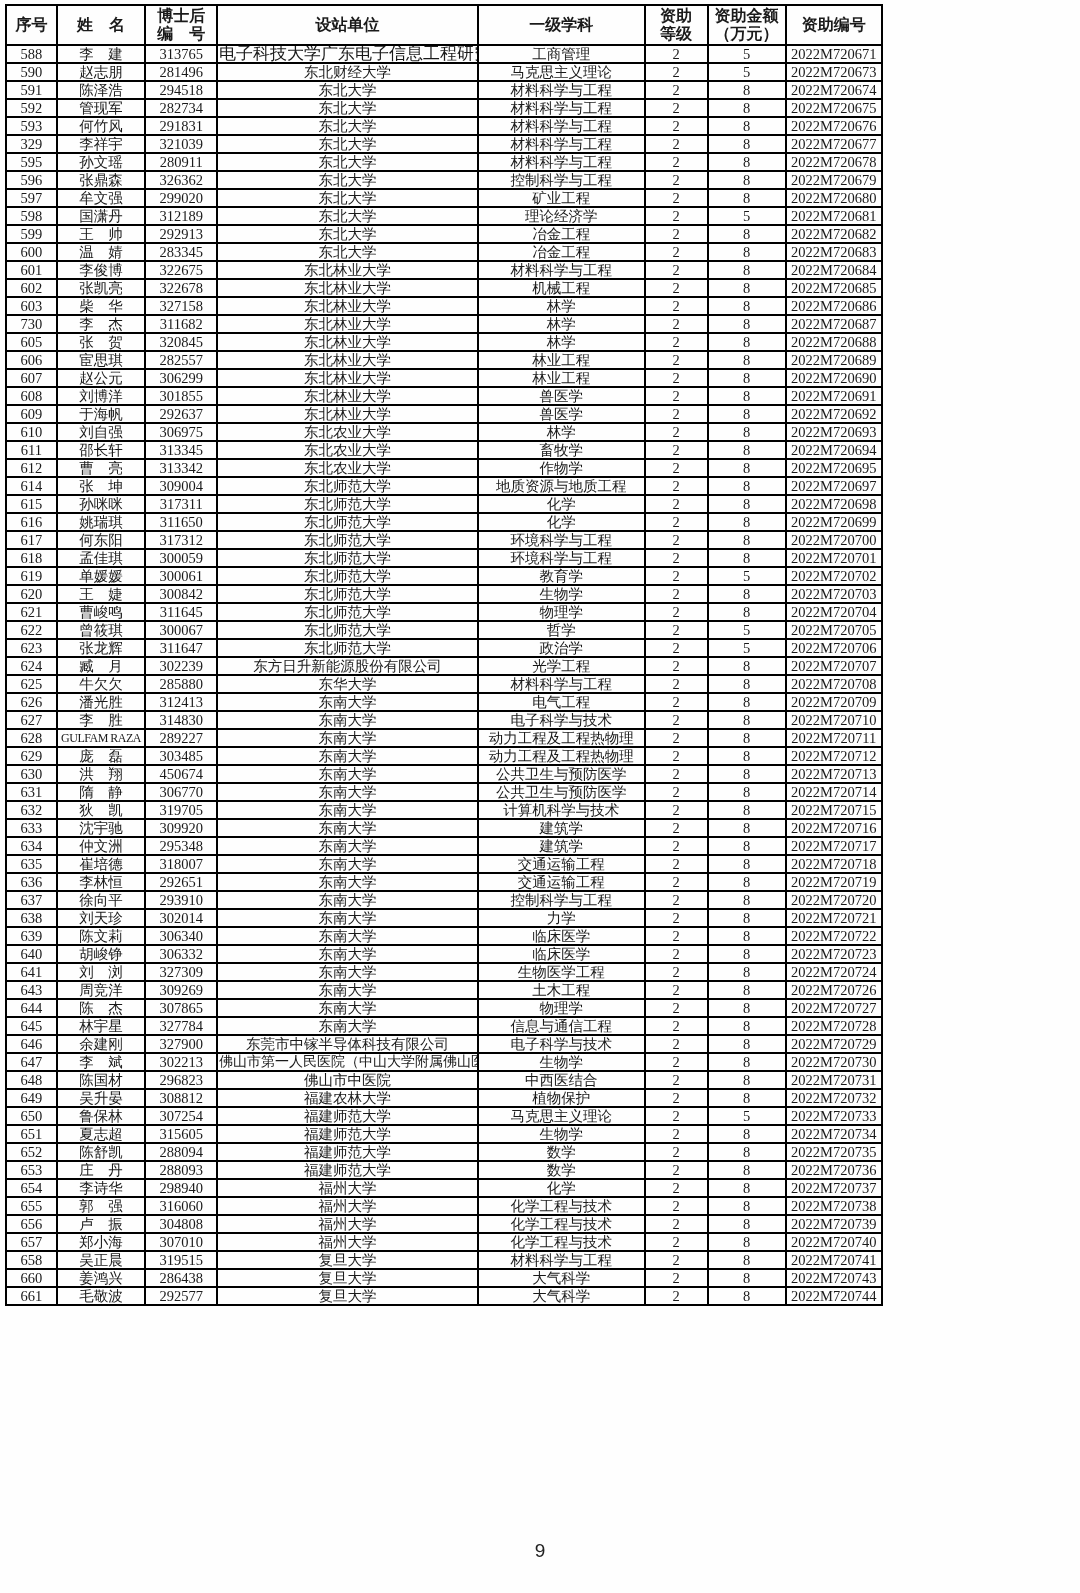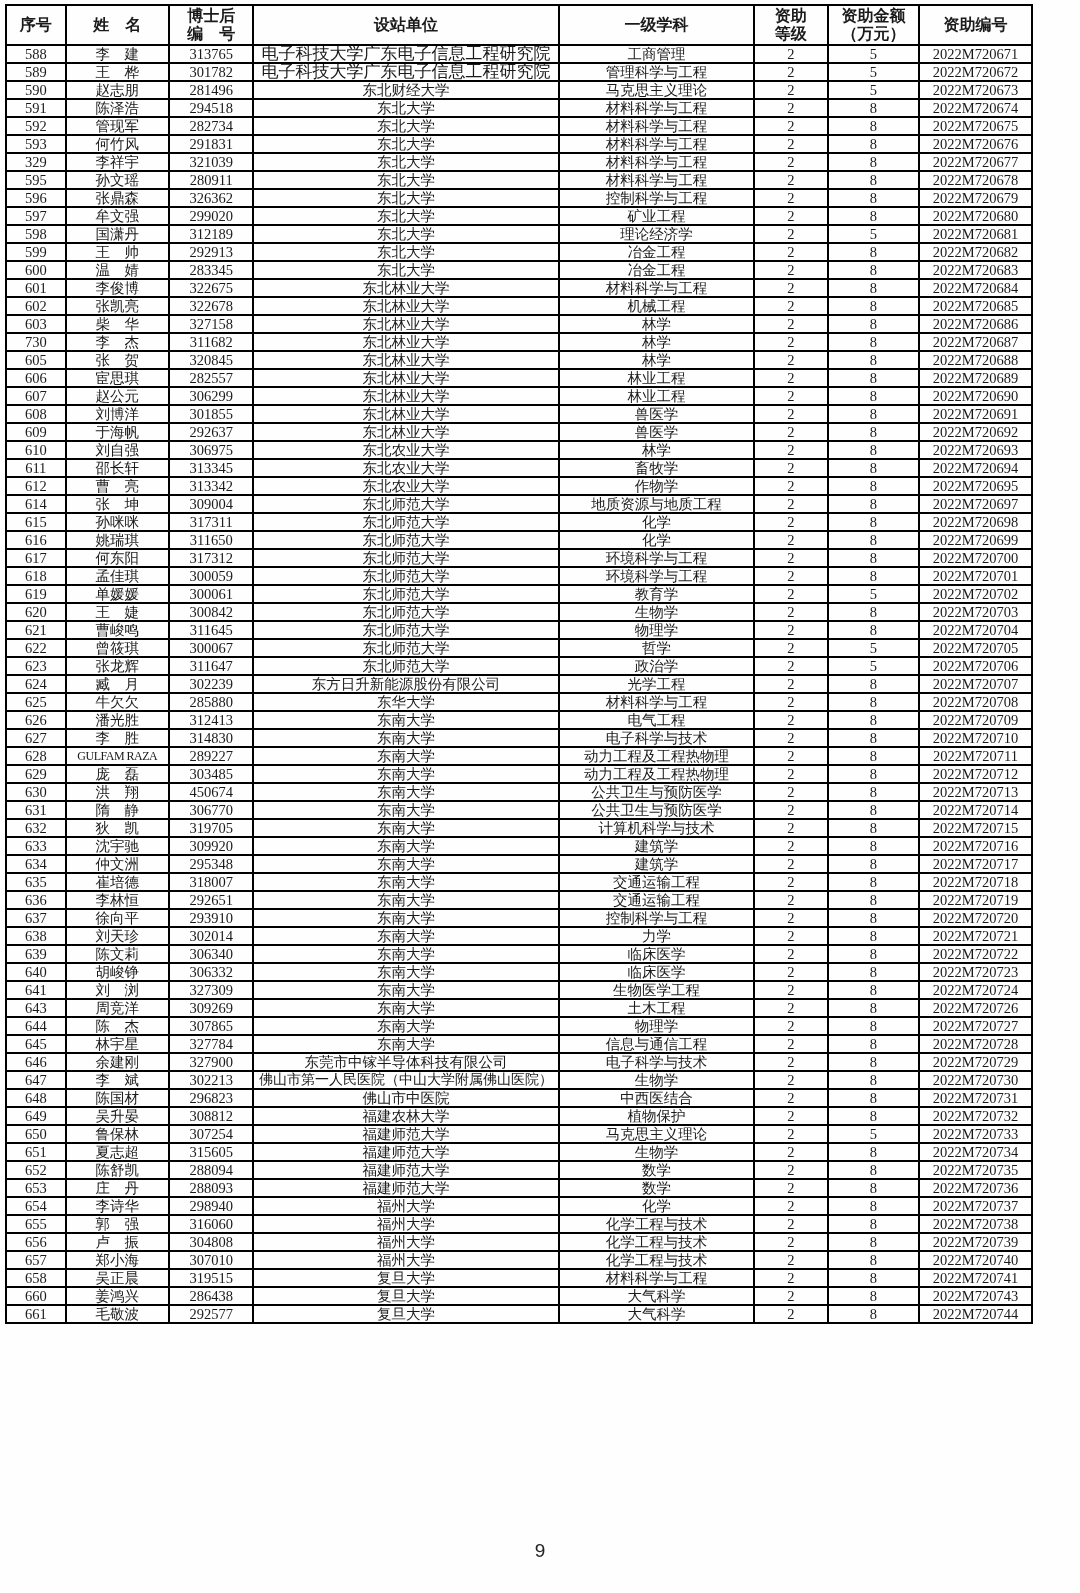--- a/index.html
+++ b/index.html
@@ -9,21 +9,21 @@
     font-family:"Liberation Serif","DejaVu Serif",serif;
     color:#1a1a1a;
     position:relative;
   }
   .sheet{
     position:absolute;left:0;top:0;width:1080px;height:1593px;
     background:#fefefe;
   }
   table.grant-table{
     position:absolute;left:5px;top:4px;
-    width:1028px;
+    width:878px;
     border-collapse:collapse;
     table-layout:fixed;
     padding-left:20px;
   }
   .grant-table th,.grant-table td{
     border:2px solid #000;
     padding:0 1px;
     text-align:center;
     vertical-align:middle;
     overflow:hidden;
@@ -90,30 +90,20 @@
           <td>588</td>
           <td>李　建</td>
           <td>313765</td>
           <td class="sm">电子科技大学广东电子信息工程研究院</td>
           <td>工商管理</td>
           <td>2</td>
           <td>5</td>
           <td>2022M720671</td>
         </tr>
         <tr>
-          <td>589</td>
-          <td>王　桦</td>
-          <td>301782</td>
-          <td class="sm">电子科技大学广东电子信息工程研究院</td>
-          <td>管理科学与工程</td>
-          <td>2</td>
-          <td>5</td>
-          <td>2022M720672</td>
-        </tr>
-        <tr>
           <td>590</td>
           <td>赵志朋</td>
           <td>281496</td>
           <td>东北财经大学</td>
           <td>马克思主义理论</td>
           <td>2</td>
           <td>5</td>
           <td>2022M720673</td>
         </tr>
         <tr>

